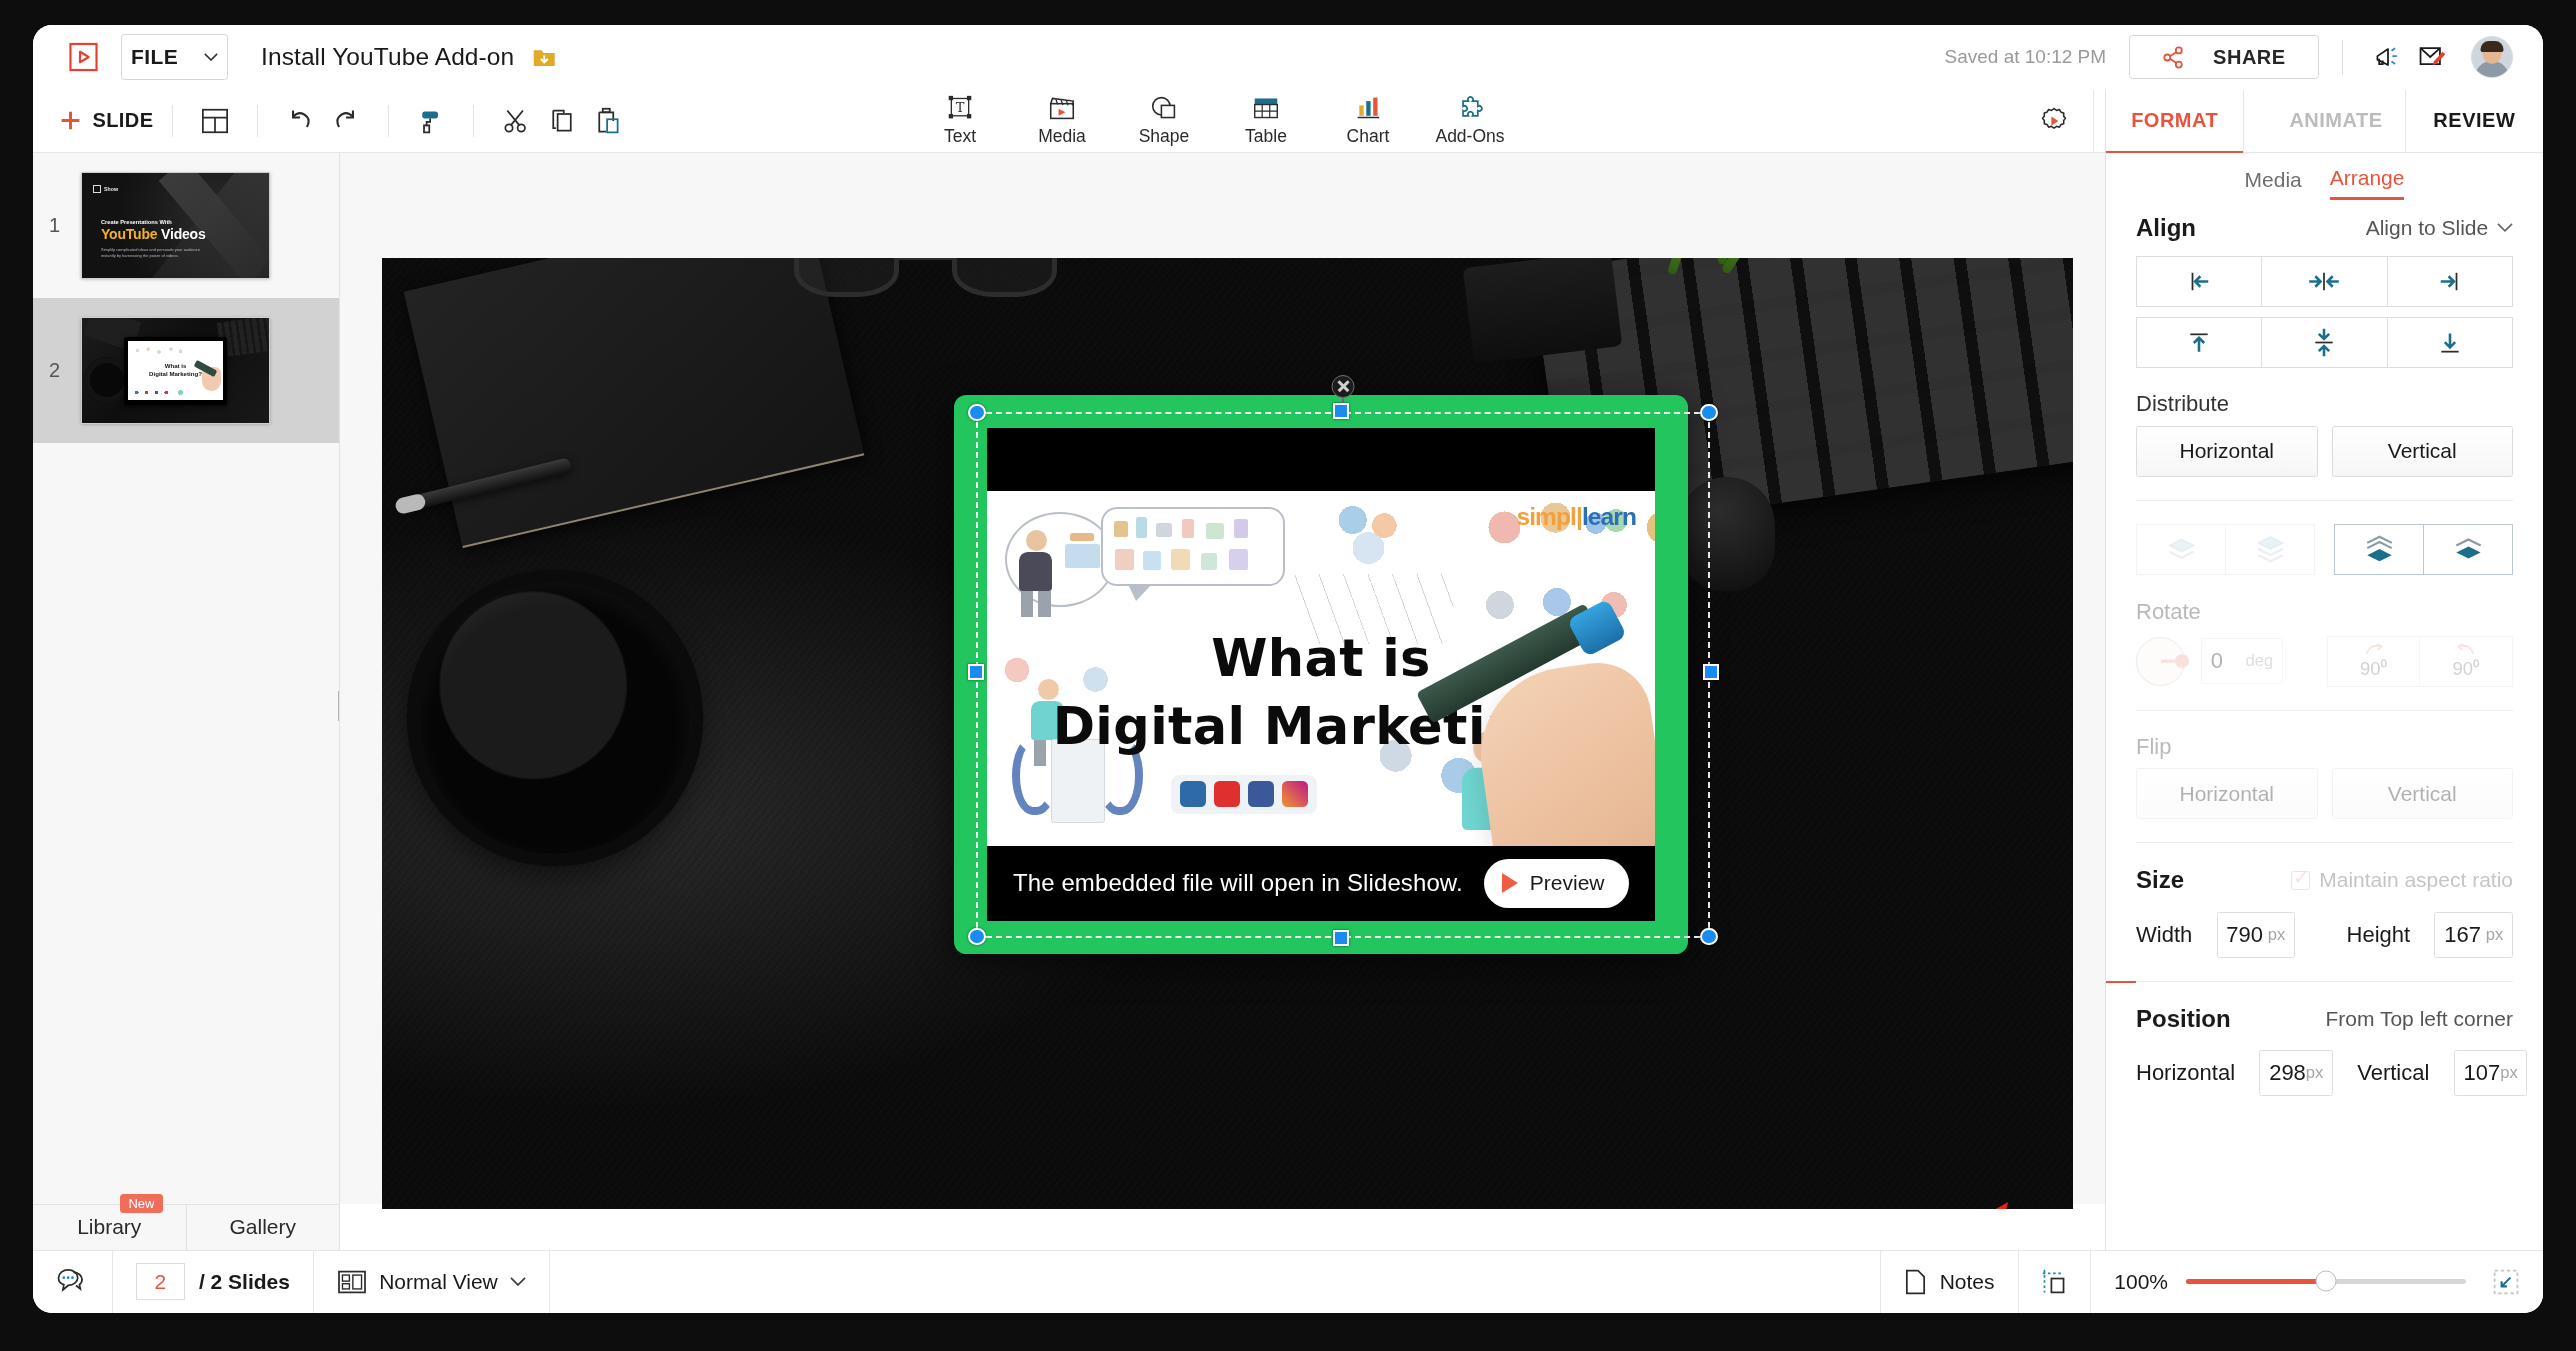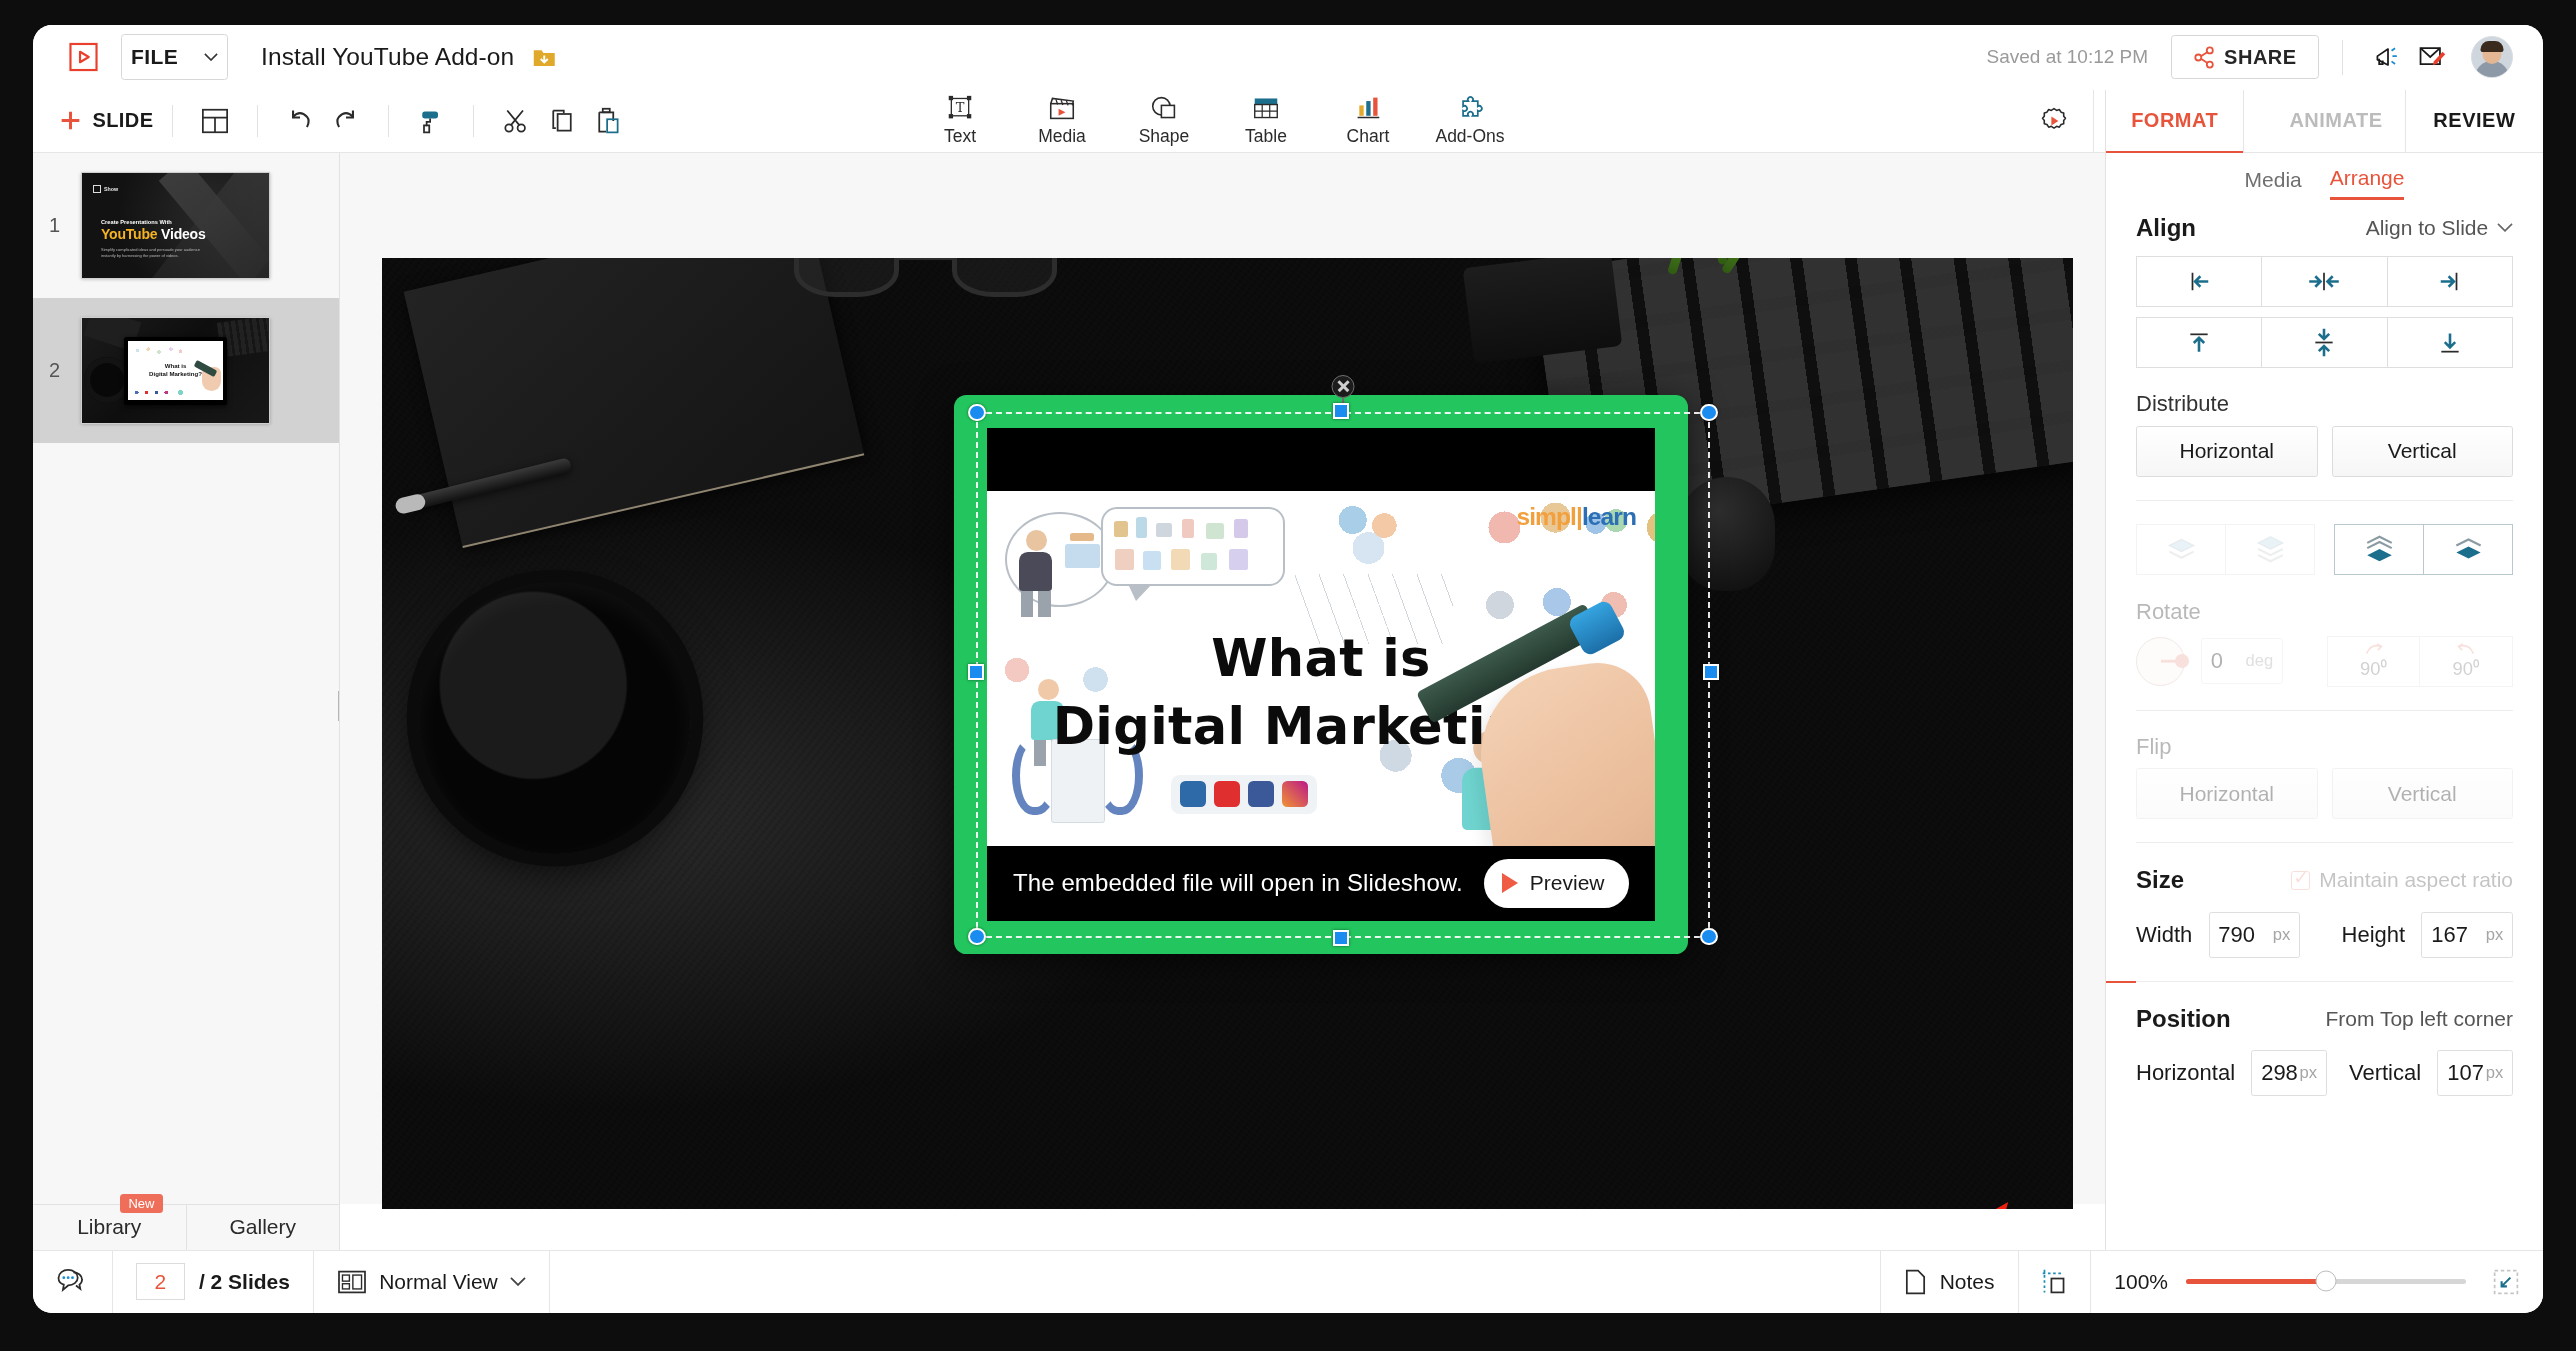--- a/index.html
+++ b/index.html
@@ -31,22 +31,22 @@
     font-size: 21px; font-weight: bold; color: #1a1a1a; letter-spacing: 0.4px;
     cursor: pointer; background: #fff;
   }
   .doc-title {
     margin-left: 33px; font-size: 24.5px; color: #1a1a1a; letter-spacing: 0.1px;
   }
   .doc-badge { margin-left: 17.5px; width: 24.5px; height: 24.5px; }
   .topbar-right { margin-left: auto; display: flex; align-items: center; padding-right: 30px; gap: 0; }
   .saved-text { font-size: 19px; color: #9a9a9a; margin-right: 23px; }
   .share-btn {
-    height: 44px; padding: 0 21px; border: 0.9px solid #d6d6d6; border-radius: 3.5px;
-    display: flex; align-items: center; gap: 8px; cursor: pointer; background: #fff;
+    height: 44px; padding: 0 32px; border: 0.9px solid #d6d6d6; border-radius: 3.5px;
+    display: flex; align-items: center; gap: 28px; cursor: pointer; background: #fff;
     font-size: 20px; font-weight: bold; color: #262626; letter-spacing: 0.5px;
   }
   .tb-divider { width: 0.9px; height: 35px; background: #e0e0e0; margin: 0 23px; }
   .icon-btn { width: 44px; height: 44px; display:flex; align-items:center; justify-content:center; cursor:pointer; }
   .avatar {
     width: 42px; height: 42px; border-radius: 50%; margin-left: 17.5px; overflow:hidden;
     background: #cfd6dd; position: relative; cursor: pointer; border: 0.9px solid #d8dde2;
   }
   .avatar .head { position:absolute; left:50%; top:6.1px; transform:translateX(-50%); width:19px; height:21px; border-radius:50%; background:#e3b694; }
   .avatar .hair { position:absolute; left:50%; top:3.5px; transform:translateX(-50%); width:23px; height:11.4px; border-radius:11.4px 11.4px 3.5px 3.5px; background:#3a2a1e; }
@@ -385,21 +385,21 @@
   .dial .needle { position:absolute; left:50%; top:50%; width:19px; height:2.6px; background:#eda79b; transform:translateY(-50%); }
   .dial .knob { position:absolute; right:-5.3px; top:50%; width:14px; height:14px; border-radius:50%; background:#eda79b; transform:translateY(-50%); }
   .num-field {
     width: 82px; height: 46px; border:0.9px solid #e3e3e3; border-radius:2.6px; display:flex; align-items:center;
     padding: 0 8.8px; font-size: 22px; color:#1a1a1a; background:#fff;
   }
   .unit { font-size: 16.6px; color:#a5a5a5; margin-left: auto; }
   .deg-btns { margin-left:auto; display:flex; }
   .degb { width: 93px; height:51px; border:0.9px solid #e1e1e1; display:flex; flex-direction:column; align-items:center; justify-content:center; font-size:18.4px; color:#7a7a7a; }
   .degb + .degb { border-left:none; }
-  .sz-row { display:flex; align-items:center; gap: 4px; }
+  .sz-row { display:flex; align-items:center; gap: 12px; }
   .sz-label { font-size: 22px; color:#1a1a1a; margin-right: 12.3px; }
   .sz-field { width: 95px; height: 46px; border:0.9px solid #dedede; border-radius:2.6px; display:flex; align-items:center; padding:0 8.8px; font-size:22px; color:#1a1a1a; }
   .sz-gap { width: 35px; }
   .chk { width:19px;height:19px;border:1.8px solid #f0a499; border-radius:2.6px; position:relative; }
   .chk::after { content:"✓"; position:absolute; left:0.9px; top:-6.1px; font-size:19px; color:#f0a499; }
 
   
   .bottombar {
     position:absolute; left:0; bottom:0; width:100%; height:63px; background:#fff;
     border-top:0.9px solid #e6e6e6; display:flex; align-items:center;

